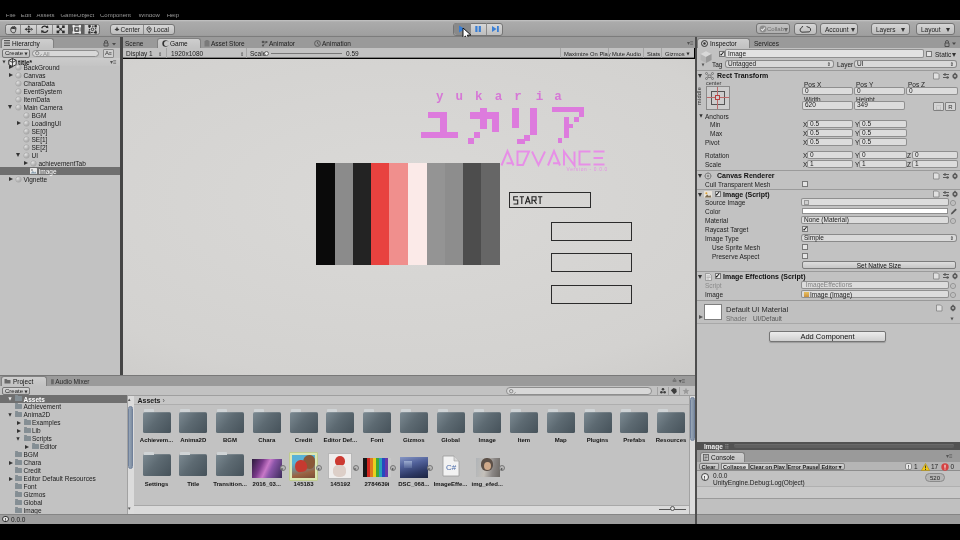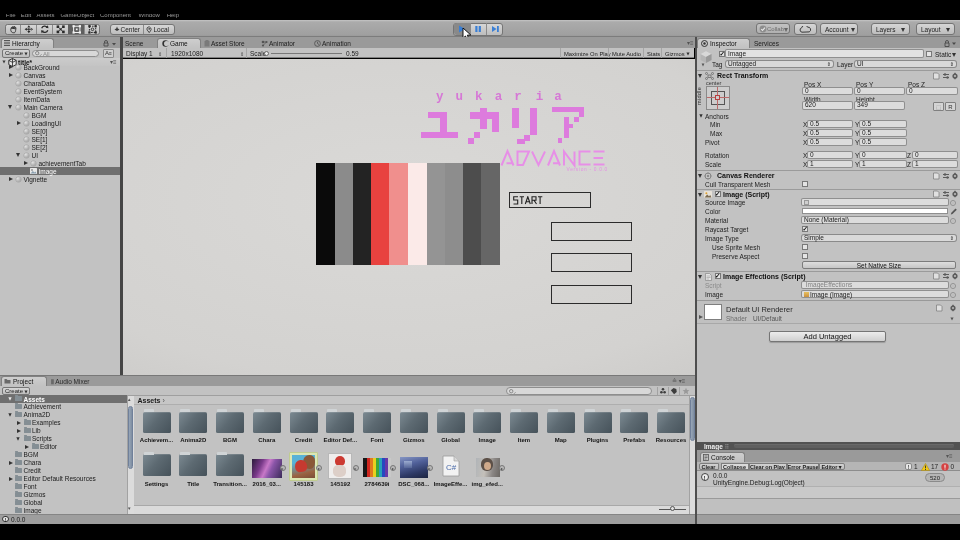--- a/index.html
+++ b/index.html
@@ -547,35 +547,35 @@
       </g>
     </svg>
 <div class="lbl" style="left:705px;top:282px;color:#8a8a8a;">Script</div>
 <div class="fld" style="left:802px;top:281.5px;width:146px;height:6.8px;color:#808080;">&nbsp;ImageEffections</div>
 <div class="tgt" style="left:950px;top:282.5px;"></div>
 <div class="lbl" style="left:705px;top:291px;">Image</div>
 <div class="fld" style="left:802px;top:290.5px;width:146px;height:6.8px;"><span style="display:inline-block;width:5px;height:5px;background:linear-gradient(#e8c060,#c89040);margin-top:1px;margin-right:1px;"></span>Image (Image)</div>
 <div class="tgt" style="left:950px;top:291.5px;"></div>
 <div class="a" style="left:697px;top:299.5px;width:263px;height:24px;background:#c0c0c0;border-top:1px solid #999;border-bottom:1px solid #a8a8a8;"></div>
 <div class="a" style="left:704px;top:303.5px;width:17.5px;height:16.5px;background:#fff;border:1px solid #7f7f7f;"></div>
-<div class="a" style="left:726px;top:304.5px;font-size:7.5px;color:#2a2a2a;white-space:nowrap;">Default UI Renderer</div>
+<div class="a" style="left:726px;top:304.5px;font-size:7.5px;color:#2a2a2a;white-space:nowrap;">Default UI Material</div>
 <svg class="a" style="left:936px;top:304px;" width="22" height="8" viewBox="0 0 22 8">
       <g>
         <path d="M0.5 1h4l1.5 1.5V7h-5.5z" fill="#e0e0e0" stroke="#777" stroke-width="0.7"></path>
         <circle cx="17" cy="4" r="2.6" fill="#5c5c5c"></circle>
         <circle cx="17" cy="4" r="1" fill="#bdbdbd"></circle>
         <rect x="16.2" y="0.8" width="1.6" height="1.4" fill="#5c5c5c"></rect>
         <rect x="16.2" y="5.8" width="1.6" height="1.4" fill="#5c5c5c"></rect>
       </g>
     </svg>
 <div class="arrR" style="left:699px;top:315px;border-left-color:#555;"></div>
 <div class="a t65" style="left:726px;top:314.5px;color:#6e6e6e;">Shader</div>
 <div class="a t65" style="left:753px;top:314.5px;color:#555;">UI/Default</div>
 <div class="arrD" style="left:950px;top:316.5px;transform:scale(0.8);border-top-color:#555;"></div>
-<div class="a" style="left:769px;top:330.5px;width:117px;height:11.5px;background:linear-gradient(#ececec,#cfcfcf);border:1px solid #757575;border-radius:2px;font-size:7.5px;line-height:10.5px;text-align:center;color:#111;box-shadow:0 1px 1px rgba(0,0,0,0.2);">Add Untagged</div>
+<div class="a" style="left:769px;top:330.5px;width:117px;height:11.5px;background:linear-gradient(#ececec,#cfcfcf);border:1px solid #757575;border-radius:2px;font-size:7.5px;line-height:10.5px;text-align:center;color:#111;box-shadow:0 1px 1px rgba(0,0,0,0.2);">Add Component</div>
 </div>
 
 <div class="a" style="left:0;top:374.5px;width:696px;height:1px;background:#787878;"></div>
 <div class="a" style="left:0;top:375.5px;width:695.5px;height:10px;background:#9a9a9a;"></div>
 <div class="a" style="left:0;top:385.5px;width:695.5px;height:128px;background:#c2c2c2;"></div>
 <div id="proj">
 
 <div class="tab" style="left:1px;top:376px;width:46px;height:9.5px;"></div>
 <svg class="a" style="left:4px;top:378px;" width="7" height="6" viewBox="0 0 7 6">
       <path d="M0.5 1h2l1 1h3v3.5h-6z" fill="#6a6a6a"></path>

